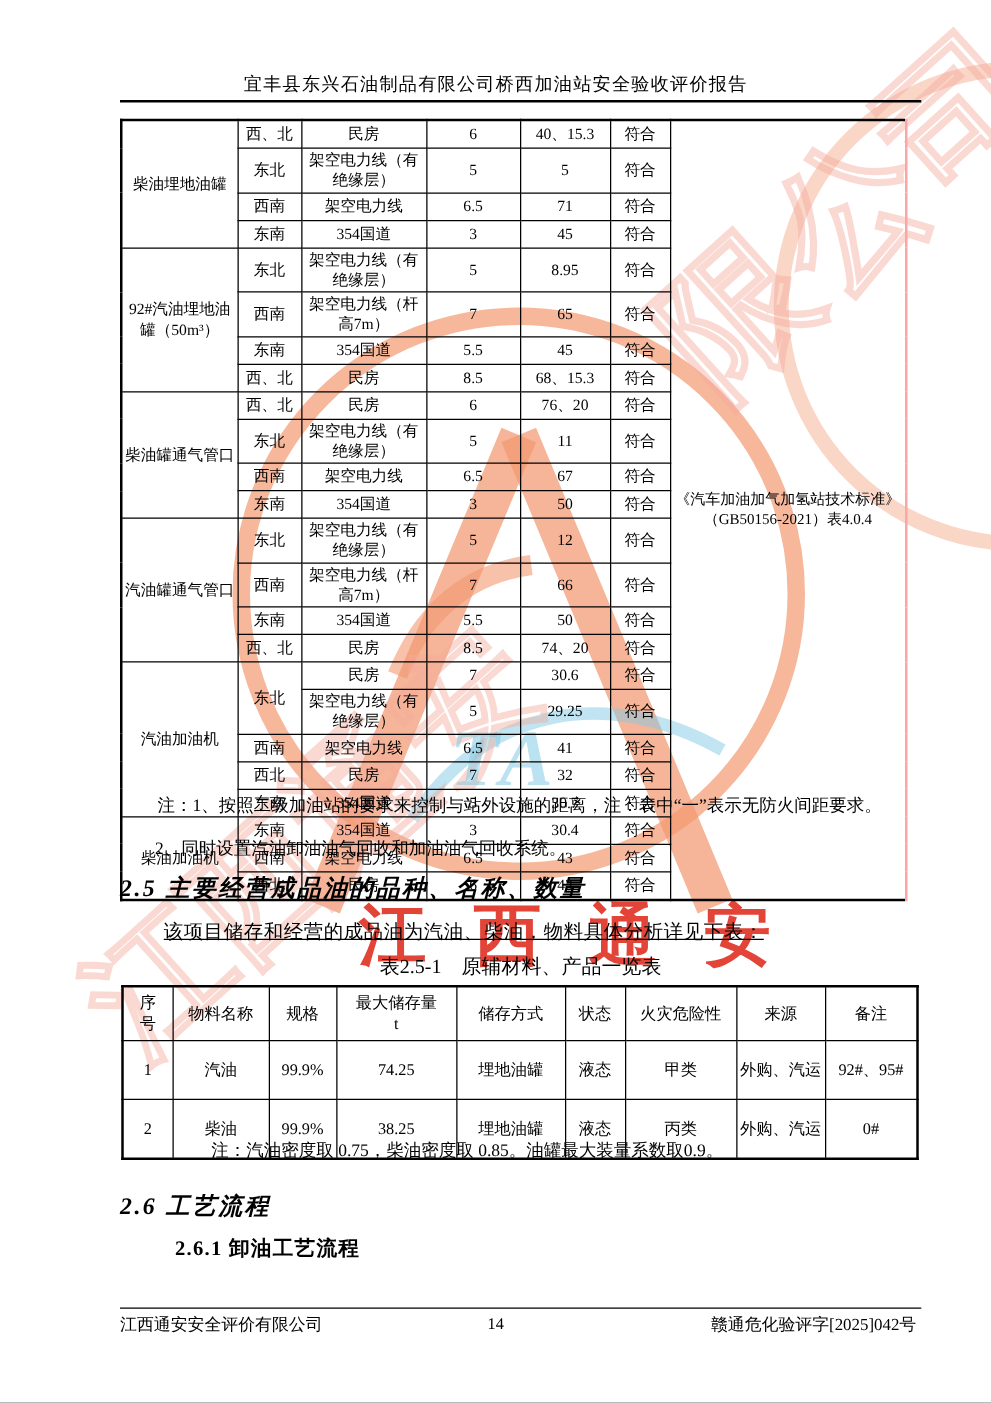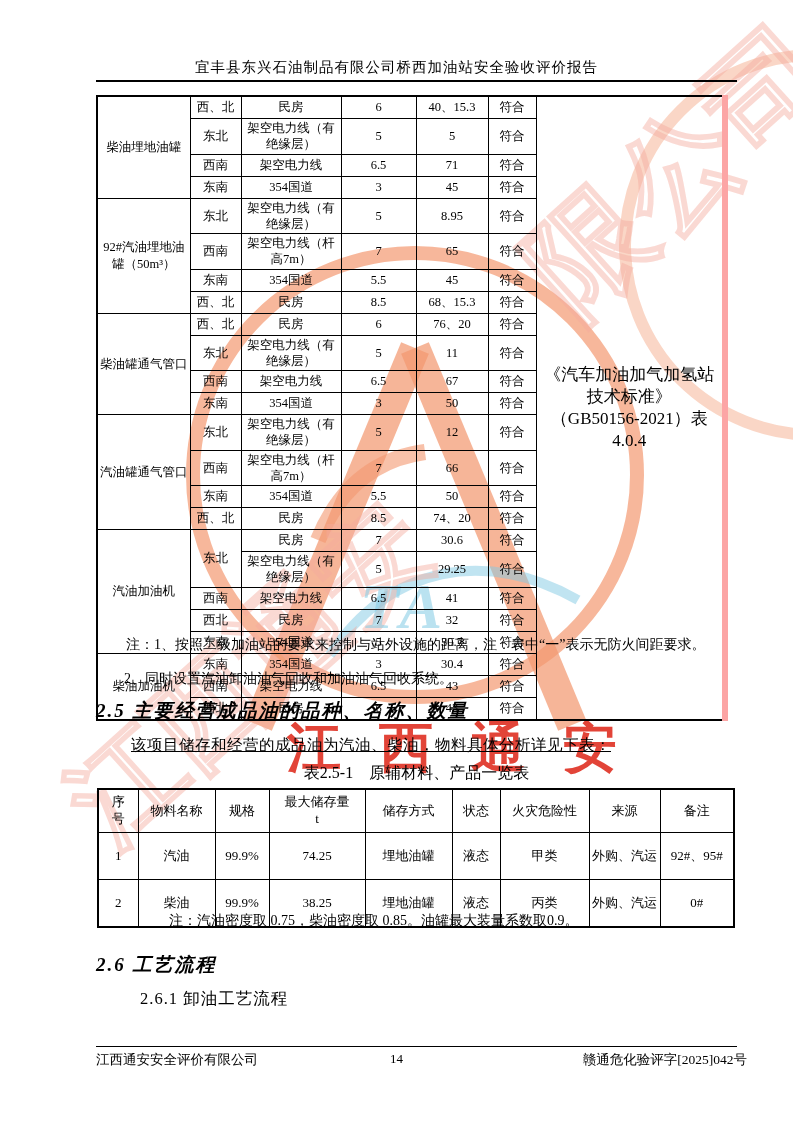--- a/index.html
+++ b/index.html
@@ -29,45 +29,45 @@
   .doc-title{
     position:absolute;top:58px;left:0;width:100%;text-align:center;
     font-size:14.5px;letter-spacing:1px;
   }
   .header-rule{position:absolute;top:80px;left:96px;width:641px;height:2px;background:#000;}
   
   table{border-collapse:collapse;table-layout:fixed;background:transparent;}
   td,th{border:1px solid #000;text-align:center;vertical-align:middle;
         font-size:12.5px;line-height:1.3;padding:1px 2px;overflow:hidden;}
   .t1{position:absolute;left:96px;top:95px;width:628px;border:2px solid #000;}
-  .t1 .c-std{border-right:6px solid #fca5a5;white-space:pre-line;font-size:17px;margin-top:15px;}
+  .t1 .c-std{border-right:2px solid #fca5a5;white-space:pre-line;font-size:12px;margin-top:15px;}
   .t1 .c-equip{font-size:12.5px;}
   .t1 td{height:19px;}
   .note-line{position:absolute;font-size:14px;white-space:nowrap;}
   .note1{top:636px;left:126px;}
   .note2{top:670px;left:124px;}
   .h25{
     position:absolute;top:698px;left:96px;font-size:19px;font-weight:bold;font-style:italic;
     letter-spacing:2px;
   }
   .p25{position:absolute;top:735px;left:131px;font-size:15.5px;letter-spacing:0.5px;text-decoration:underline;}
   .caption{position:absolute;top:763px;left:96px;width:641px;text-align:center;font-size:16px;}
   .t2{position:absolute;left:97px;top:788px;width:636px;border:2px solid #000;}
   .t2 th{font-weight:normal;font-size:13px;white-space:pre-line;height:40px;}
   .t2 td{font-size:13px;height:44px;}
   .note3{top:912px;left:126px;margin-left:43px;}
   .h26{
     position:absolute;top:952px;left:96px;font-size:19px;font-weight:bold;font-style:italic;
     letter-spacing:2px;
   }
-  .h261{position:absolute;top:988px;left:140px;font-size:16.5px;font-weight:normal;letter-spacing:1px;}
+  .h261{position:absolute;top:988px;left:140px;font-size:16.5px;font-weight:bold;letter-spacing:1px;}
   .footer-rule{position:absolute;top:1046px;left:96px;width:641px;height:1px;background:#000;}
   .footer-left{position:absolute;top:1051px;left:96px;font-size:13.5px;}
   .footer-page{position:absolute;top:1051px;left:0;width:100%;text-align:center;font-size:13px;}
-  .footer-right{position:absolute;top:1051px;right:46px;font-size:13.5px;}
+  .footer-right{position:absolute;top:1051px;right:60px;font-size:13.5px;}
 </style>
 </head>
 <body>
 
 <div class="page">
 
   <div class="wm">
     <svg width="793" height="1122" viewBox="0 0 793 1122">
       <circle cx="415" cy="475" r="222" fill="none" stroke="rgba(243,152,112,0.70)" stroke-width="14"></circle>
       <circle cx="815" cy="245" r="190" fill="none" stroke="rgba(243,152,112,0.40)" stroke-width="12"></circle>

